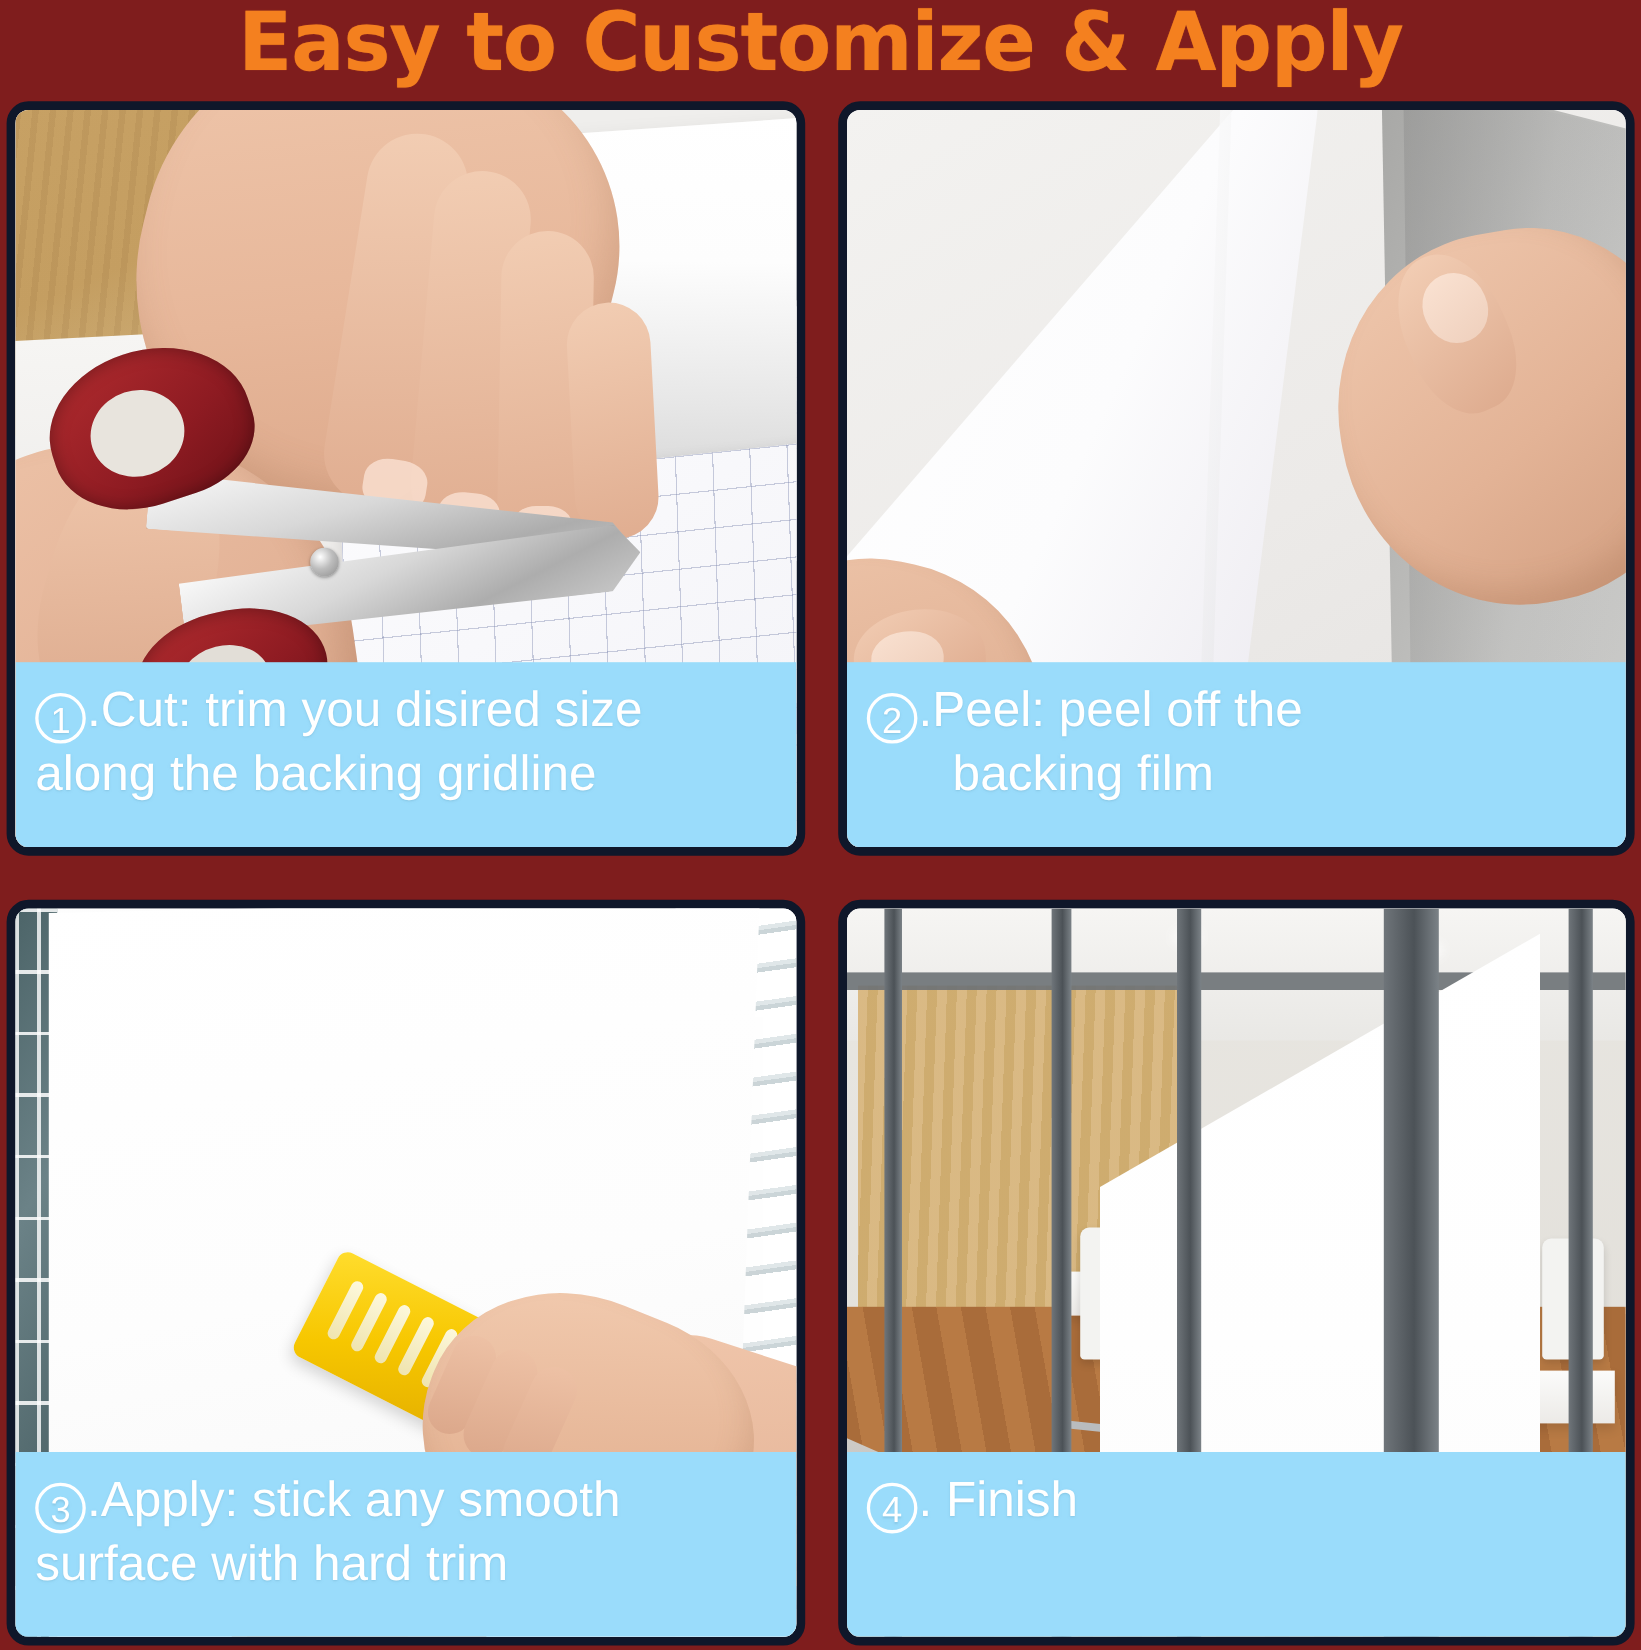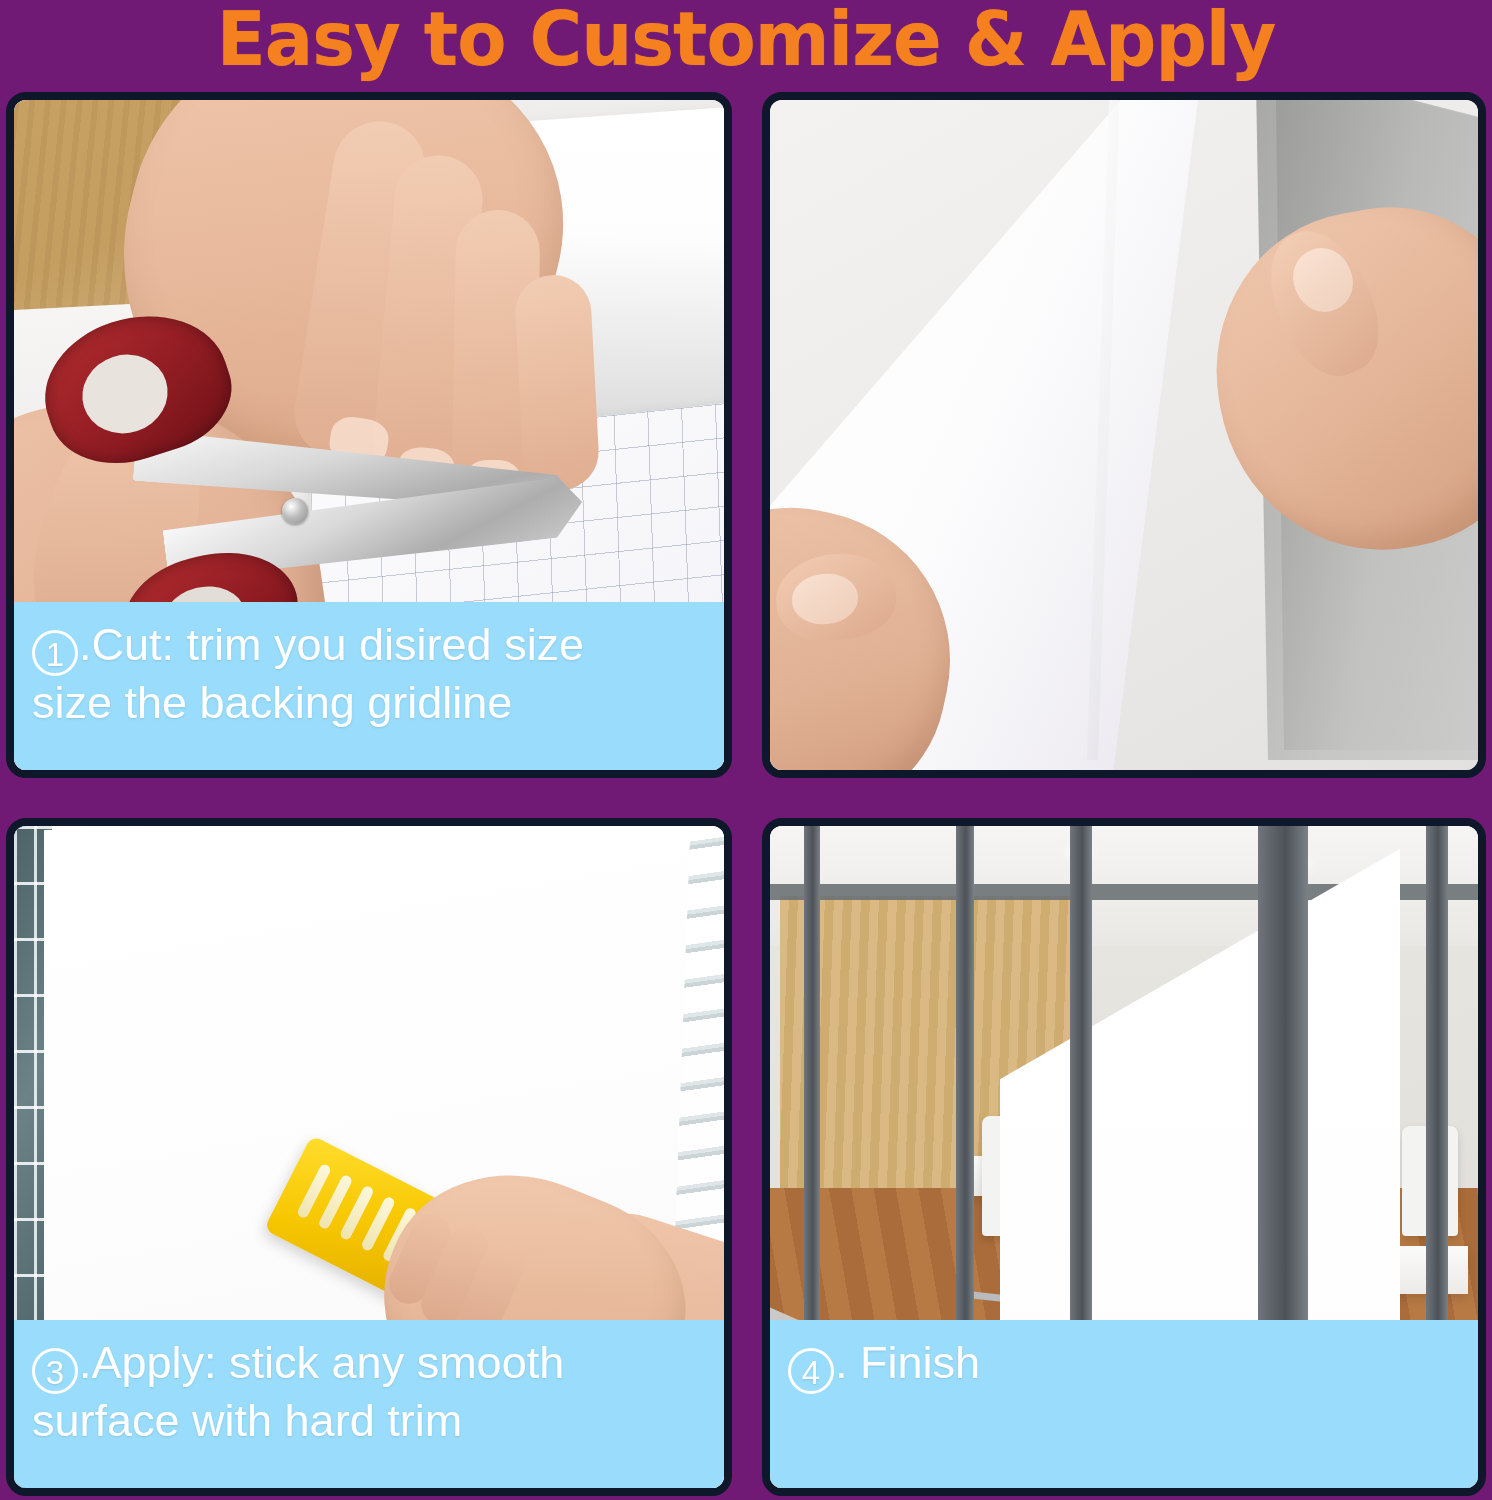--- a/index.html
+++ b/index.html
@@ -1,18 +1,18 @@
 <!DOCTYPE html>
 <html><head>
 <meta charset="utf-8">
 <style>
   html,body{margin:0;padding:0;background:#ffffff;}
   body{width:1492px;height:1500px;overflow:hidden;font-family:"Liberation Sans",sans-serif;}
 
-  .sheet{position:relative;width:1492px;height:1500px;background:#701a75;}
+  .sheet{position:relative;width:1492px;height:1500px;background:#7f1d1d;}
 
   
   .title{
     position:absolute;left:0;top:-4px;width:1492px;height:86px;
     display:flex;align-items:center;justify-content:center;
     font-family:"DejaVu Sans","Liberation Sans",sans-serif;
     font-weight:700;font-size:74px;letter-spacing:-1px;
     color:#f4801f;
     transform:scaleX(0.97);transform-origin:center center;
     white-space:nowrap;
@@ -335,41 +335,47 @@
       <div class="sh1i"></div>
       <div class="schandle sh2"></div>
       <div class="sh2i"></div>
       <div class="pivot"></div>
     </div>
 
     <div class="caption cap1">
       <span class="cap-line">
         <span class="circ">1</span><span>.Cut: trim you disired size</span>
       </span>
-      <span class="cap-line">size the backing gridline</span>
+      <span class="cap-line">along the backing gridline</span>
     </div>
   </div>
 
   <div class="panel p2">
     <div class="photo">
       <div class="p2bg"></div>
       <div class="greySheet"></div>
       <div class="curlShade"></div>
       <div class="whiteFlap"></div>
       <div class="foldEdge"></div>
 
       <div class="handC"></div>
       <div class="thumbC"></div>
       <div class="nailC"></div>
 
       <div class="handD"></div>
       <div class="thumbD"></div>
       <div class="nailD"></div>
     </div>
 
+    <div class="caption cap2">
+      <span class="cap-line">
+        <span class="circ">2</span><span>.Peel: peel off the</span>
+      </span>
+      <span class="cap-line indent">backing film</span>
+    </div>
   </div>
 
   <div class="panel p3">
     <div class="photo">
       <div class="p3bg"></div>
       <div class="glassblocks"></div>
       <div class="blinds"></div>
       <div class="filmSheet"></div>
 
       <div class="squeegee">

